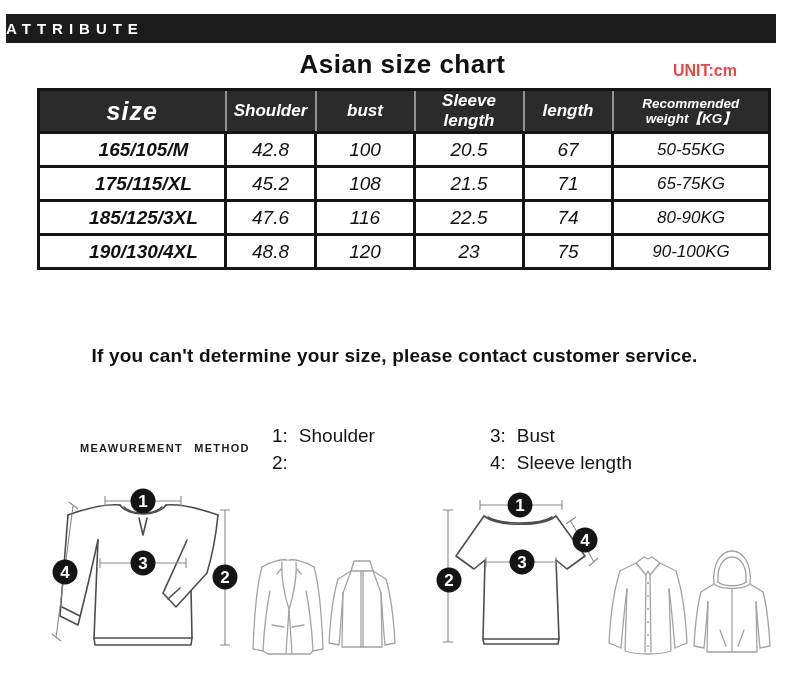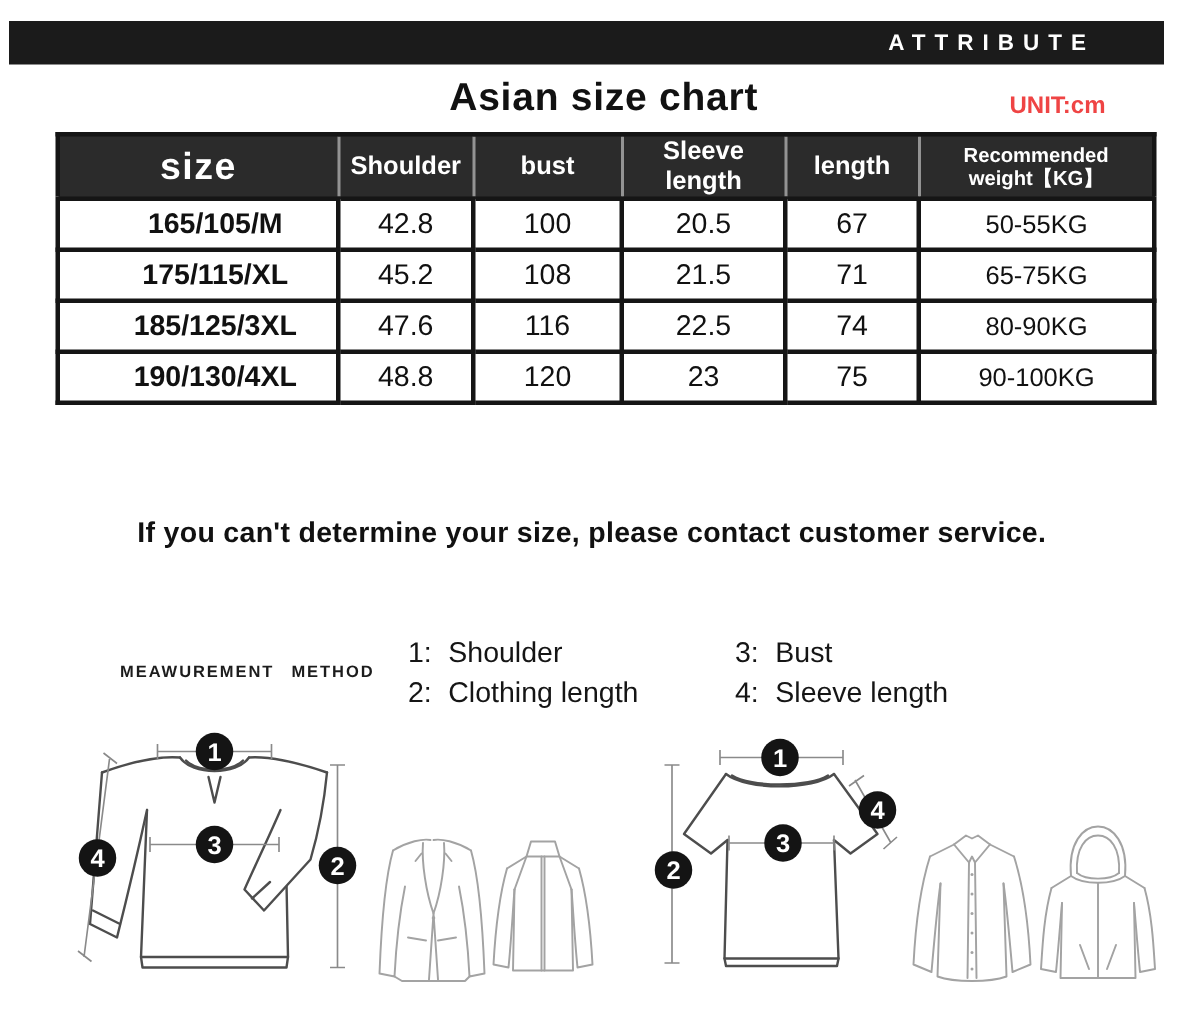--- a/index.html
+++ b/index.html
@@ -4,38 +4,39 @@
 <style>
   * { margin:0; padding:0; box-sizing:border-box; }
   html,body { background:#fff; }
   .page {
     position:relative; width:789px; height:683px; background:#ffffff;
     font-family:"Liberation Sans", sans-serif; color:#111; overflow:hidden;
   }
   
   .attr-bar {
     position:absolute; top:14px; left:6px; width:770px; height:29px;
-    background:#1b1b1b; display:flex; align-items:center; justify-content:flex-end;
+    background:#1b1b1b; display:flex; align-items:center; justify-content:flex-start;
   }
   .attr-bar span {
     color:#fff; font-size:15px; font-weight:600; letter-spacing:6px; padding-right:46px;
   }
   
   .title {
     position:absolute; top:49px; left:0; width:100%; text-align:center;
     font-size:26px; font-weight:bold; transform:translateX(8px); letter-spacing:0.5px;
   }
   .unit {
     position:absolute; top:62px; right:52px; font-size:16px; font-weight:bold; color:#ef4444;
   }
   
   table.size-table {
     position:absolute; left:37px; top:88px; width:731px;
     border-collapse:collapse; table-layout:fixed;
     border:3px solid #151515;
+    font-style:italic;
   }
   .size-table th {
     background:#2b2b2b; color:#fff; height:31px; font-weight:bold;
     font-size:17px; text-align:center; vertical-align:middle;
     border-left:2px solid #939393; border-bottom:3px solid #151515;
   }
   .size-table th:first-child { border-left:none; font-size:25px; letter-spacing:1px; }
   .size-table th.small-head { font-size:13.5px; line-height:1.12; padding:1px 6px; }
   .size-table td {
     height:34px; text-align:center; vertical-align:middle;
@@ -150,21 +151,20 @@
       <div class="legend-item">
         <span>1:</span>
         <span>Shoulder</span>
       </div>
       <div class="legend-item">
         <span>3:</span>
         <span>Bust</span>
       </div>
       <div class="legend-item">
         <span>2:</span>
-        <span>Clothing length</span>
       </div>
       <div class="legend-item">
         <span>4:</span>
         <span>Sleeve length</span>
       </div>
     </div>
 
     <div class="diagram" style="left:48px; top:73px;">
       <svg width="192" height="165" viewBox="0 0 192 165">
 

